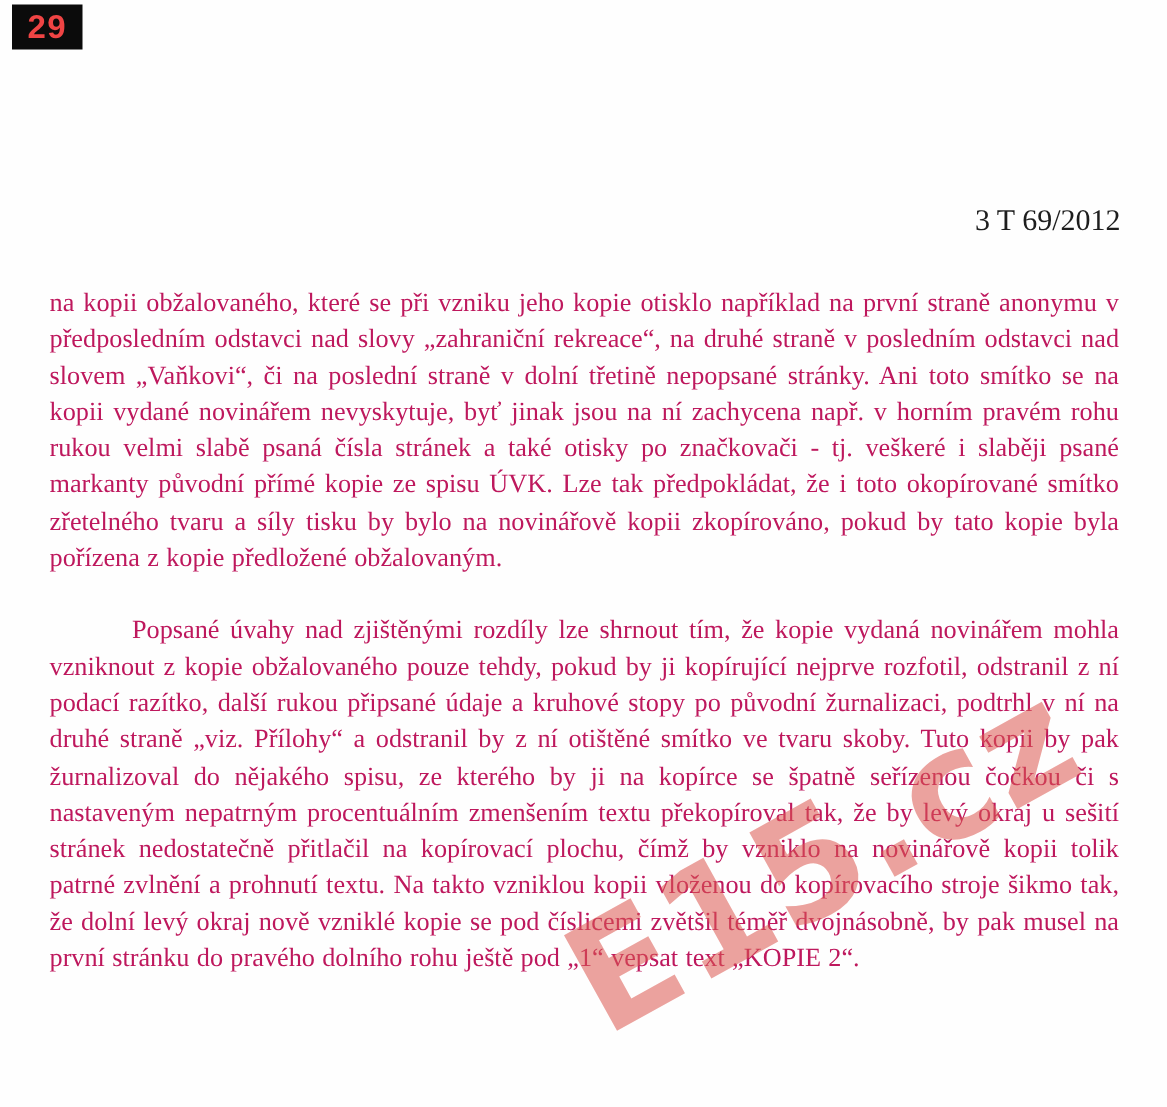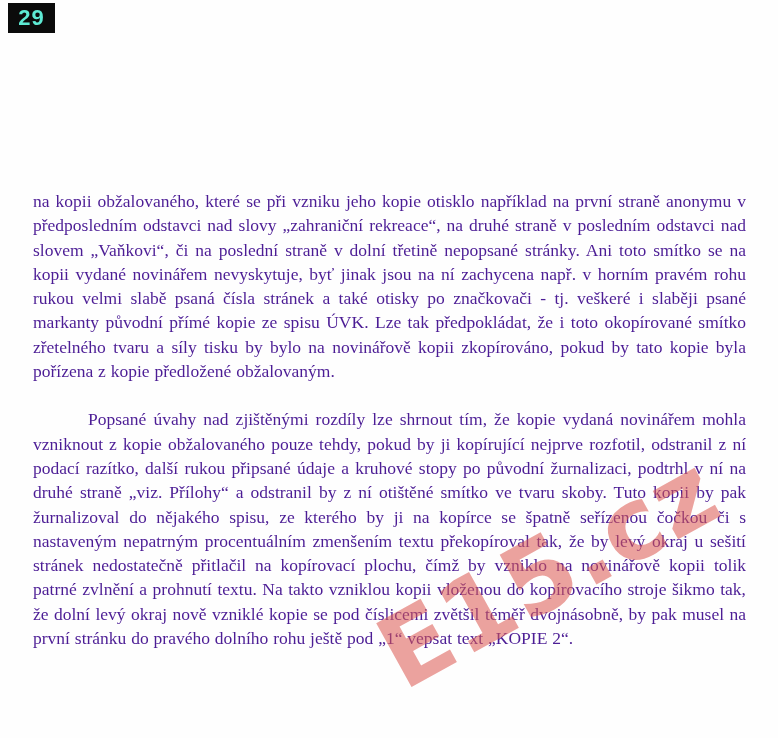--- a/index.html
+++ b/index.html
@@ -15,21 +15,21 @@
     overflow: hidden;
     font-family: "Liberation Serif", serif;
   }
   .page-number-badge {
     position: absolute;
     left: 8px;
     top: 3px;
     width: 47px;
     height: 30px;
     background: #0b0b0b;
-    color: #5eead4;
+    color: #ef4444;
     font-family: "Liberation Sans", sans-serif;
     font-weight: bold;
     font-size: 22px;
     display: flex;
     align-items: center;
     justify-content: center;
     letter-spacing: 1px;
   }
   .case-number {
     position: absolute;
@@ -40,21 +40,21 @@
     font-size: 20px;
     color: #1e1e1e;
   }
   .body-text {
     position: absolute;
     left: 33px;
     top: 189px;
     width: 713px;
     font-size: 17.5px;
     line-height: 24.3px;
-    color: #4c1d95;
+    color: #be185d;
     text-align: justify;
     word-spacing: 0.5px;
   }
   .body-text p {
     margin: 0;
     padding: 0;
   }
   .body-text p.indented {
     margin-top: 24px;
     text-indent: 55px;
@@ -75,20 +75,21 @@
 </style>
 </head>
 <body>
 
 <div class="scan-page">
 
   <div class="page-number-badge">
     <span>29</span>
   </div>
 
+  <div class="case-number">3 T 69/2012</div>
 
   <div class="body-text">
     <p>na kopii obžalovaného, které se při vzniku jeho kopie otisklo například na první straně anonymu v předposledním odstavci nad slovy „zahraniční rekreace“, na druhé straně v posledním odstavci nad slovem „Vaňkovi“, či na poslední straně v dolní třetině nepopsané stránky. Ani toto smítko se na kopii vydané novinářem nevyskytuje, byť jinak jsou na ní zachycena např. v horním pravém rohu rukou velmi slabě psaná čísla stránek a také otisky po značkovači - tj. veškeré i slaběji psané markanty původní přímé kopie ze spisu ÚVK. Lze tak předpokládat, že i toto okopírované smítko zřetelného tvaru a síly tisku by bylo na novinářově kopii zkopírováno, pokud by tato kopie byla pořízena z kopie předložené obžalovaným.</p>
     <p class="indented">Popsané úvahy nad zjištěnými rozdíly lze shrnout tím, že kopie vydaná novinářem mohla vzniknout z kopie obžalovaného pouze tehdy, pokud by ji kopírující nejprve rozfotil, odstranil z ní podací razítko, další rukou připsané údaje a kruhové stopy po původní žurnalizaci, podtrhl v ní na druhé straně „viz. Přílohy“ a odstranil by z ní otištěné smítko ve tvaru skoby. Tuto kopii by pak žurnalizoval do nějakého spisu, ze kterého by ji na kopírce se špatně seřízenou čočkou či s nastaveným nepatrným procentuálním zmenšením textu překopíroval tak, že by levý okraj u sešití stránek nedostatečně přitlačil na kopírovací plochu, čímž by vzniklo na novinářově kopii tolik patrné zvlnění a prohnutí textu. Na takto vzniklou kopii vloženou do kopírovacího stroje šikmo tak, že dolní levý okraj nově vzniklé kopie se pod číslicemi zvětšil téměř dvojnásobně, by pak musel na první stránku do pravého dolního rohu ještě pod „1“ vepsat text „KOPIE 2“.</p>
   </div>
 
   <div class="watermark" style="color: rgb(220, 88, 80);">E15.cz</div>
 
 </div>
 

